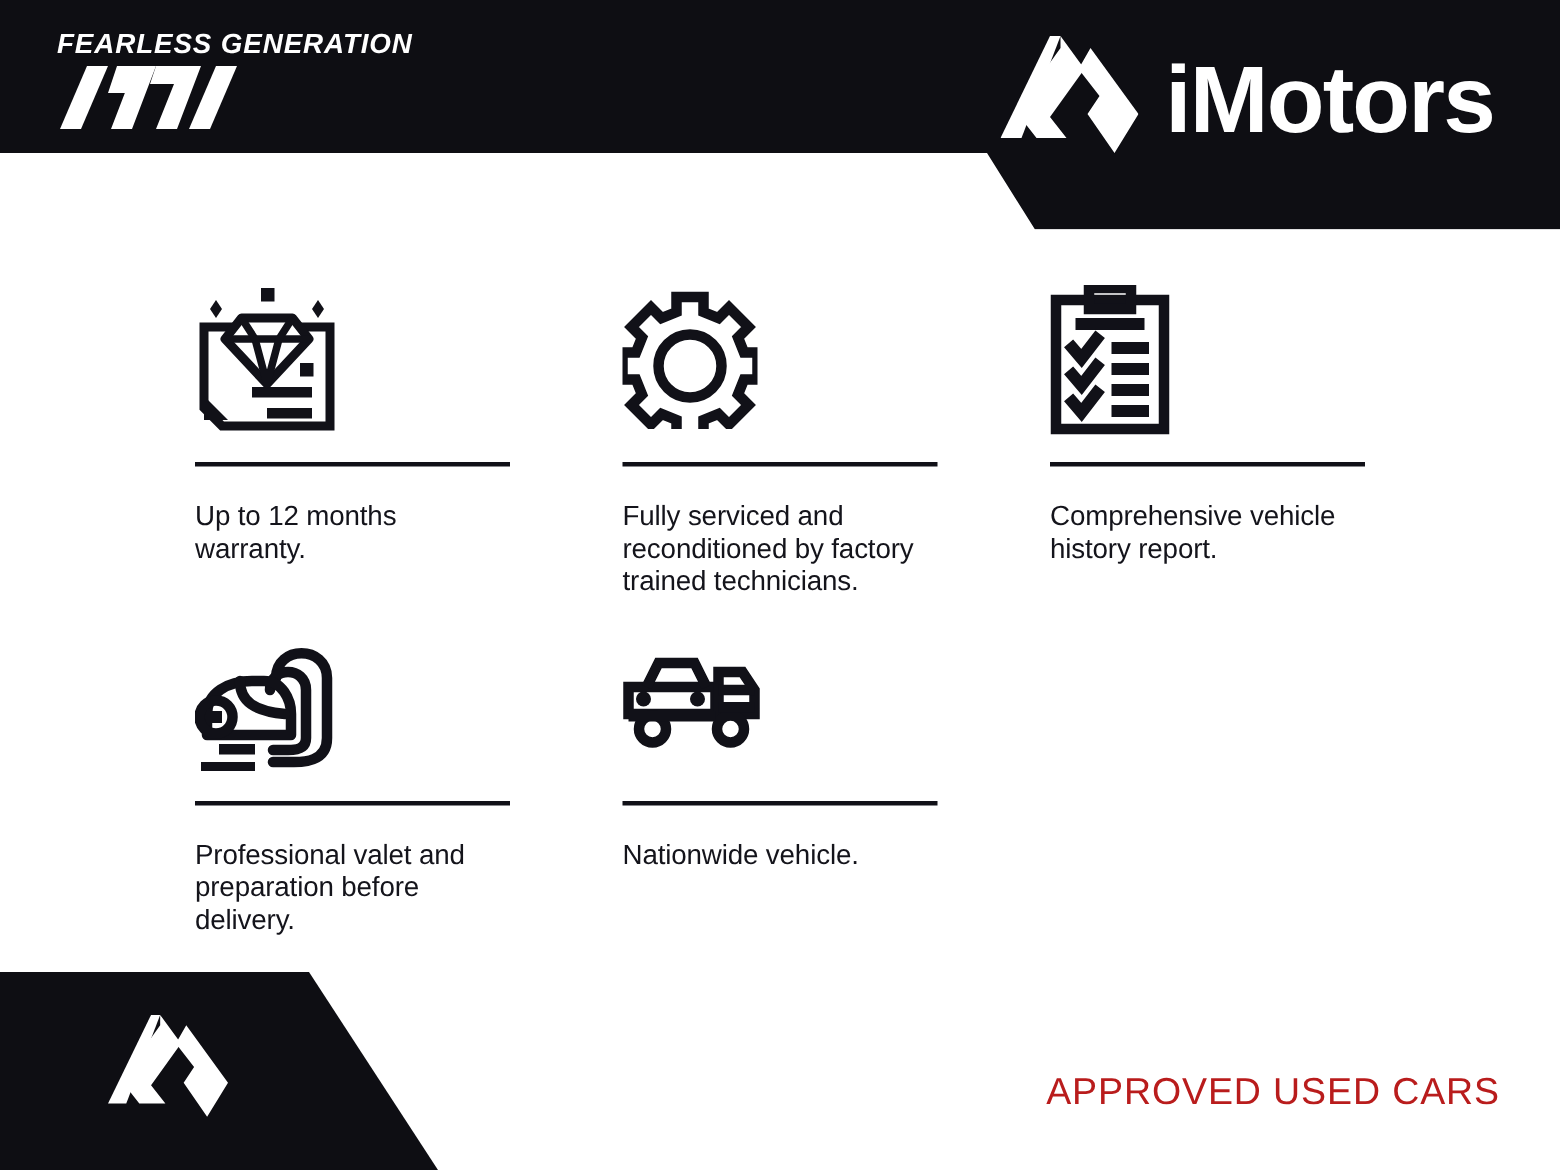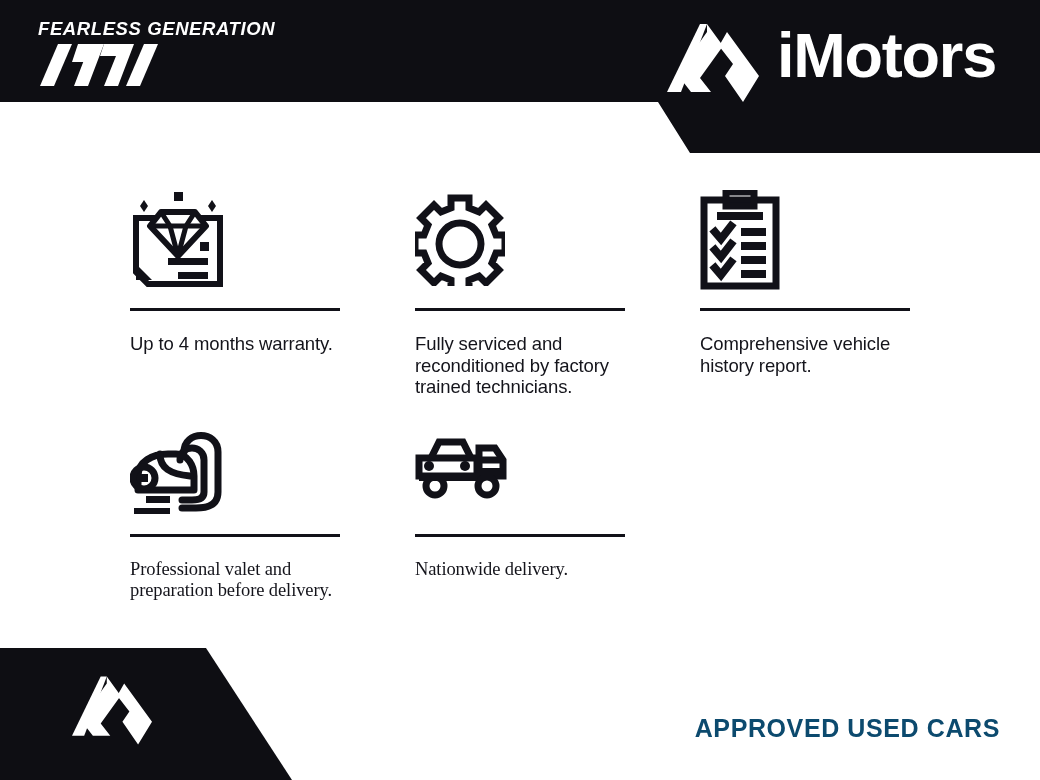--- a/index.html
+++ b/index.html
@@ -46,21 +46,21 @@
     width: 120px;
     position: relative;
   }
   .year-mark svg { display: block; }
 
   .brand-lockup {
     position: absolute;
     right: 44px;
     top: 24px;
     display: flex;
-    align-items: flex-start;
+    align-items: center;
     gap: 18px;
   }
   .brand-mark { width: 92px; height: 86px; display: block; }
   .brand-name {
     color: #ffffff;
     font-size: 63px;
     font-weight: bold;
     letter-spacing: -1.2px;
     line-height: 63px;
   }
@@ -68,21 +68,21 @@
   
   .features {
     position: absolute;
     left: 130px;
     top: 186px;
     width: 790px;
   }
   .feature-row {
     display: flex;
   }
-  .feature-row.row-2 { margin-top: 14px; font-family: Liberation Serif, serif; }
+  .feature-row.row-2 { margin-top: 14px; }
 
   .feature {
     width: 210px;
     margin-right: 75px;
   }
   .feature:last-child { margin-right: 0; }
 
   .feature-icon {
     height: 108px;
     display: flex;
@@ -124,23 +124,23 @@
     top: 672px;
     width: 80px;
     height: 84px;
   }
   .footer-mark svg { display: block; }
 
   .footer-tagline {
     position: absolute;
     right: 40px;
     top: 714px;
-    color: #0c4a6e;
+    color: #b91c1c;
     font-size: 25px;
-    font-weight: bold;
+    font-weight: normal;
     letter-spacing: 0.6px;
     white-space: nowrap;
   }
 </style>
 </head>
 <body>
 
 <div class="header"></div>
 
 <div class="fearless-block">
@@ -204,21 +204,21 @@
           </g>
 
           <g fill="#111118">
             <rect x="44" y="2" width="9" height="9"></rect>
             <polygon points="14,10 18,16 14,22 10,16"></polygon>
             <polygon points="82,10 86,16 82,22 78,16"></polygon>
           </g>
         </svg>
       </div>
       <div class="feature-rule"></div>
-      <div class="feature-text">Up to 4 months warranty.</div>
+      <div class="feature-text">Up to 12 months warranty.</div>
     </div>
 
     <div class="feature">
       <div class="feature-icon">
         <svg width="90" height="92" viewBox="0 0 90 92" aria-hidden="true">
           <g fill="none" stroke="#111118" stroke-width="7" stroke-linejoin="miter">
             <path d="M36,4 L54,4 L54,14 L64,18 L71,11 L84,24 L77,31 L81,41 L90,41 L90,59
                      L81,59 L77,69 L84,76 L71,89 L64,82 L54,86 L54,96 L36,96 L36,86
                      L26,82 L19,89 L6,76 L13,69 L9,59 L0,59 L0,41 L9,41 L13,31 L6,24
                      L19,11 L26,18 L36,14 Z"></path>
@@ -299,21 +299,21 @@
           </g>
           <g fill="#111118">
             <rect x="4" y="44" width="58" height="7"></rect>
             <rect x="64" y="38" width="24" height="7"></rect>
             <circle cx="14" cy="36" r="5"></circle>
             <circle cx="50" cy="36" r="5"></circle>
           </g>
         </svg>
       </div>
       <div class="feature-rule"></div>
-      <div class="feature-text">Nationwide delivery.</div>
+      <div class="feature-text">Nationwide vehicle.</div>
     </div>
 
     <div class="feature empty"></div>
 
   </div>
 
 </div>
 
 <div class="footer-shape"></div>
 

